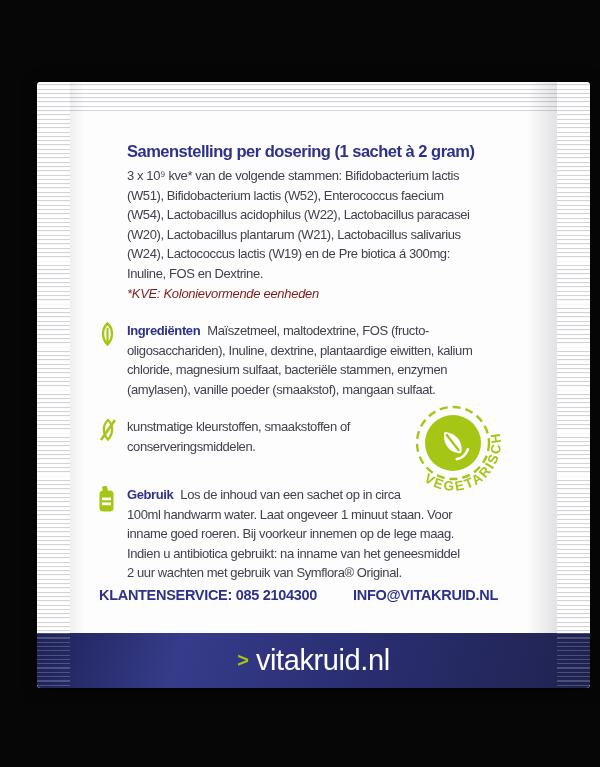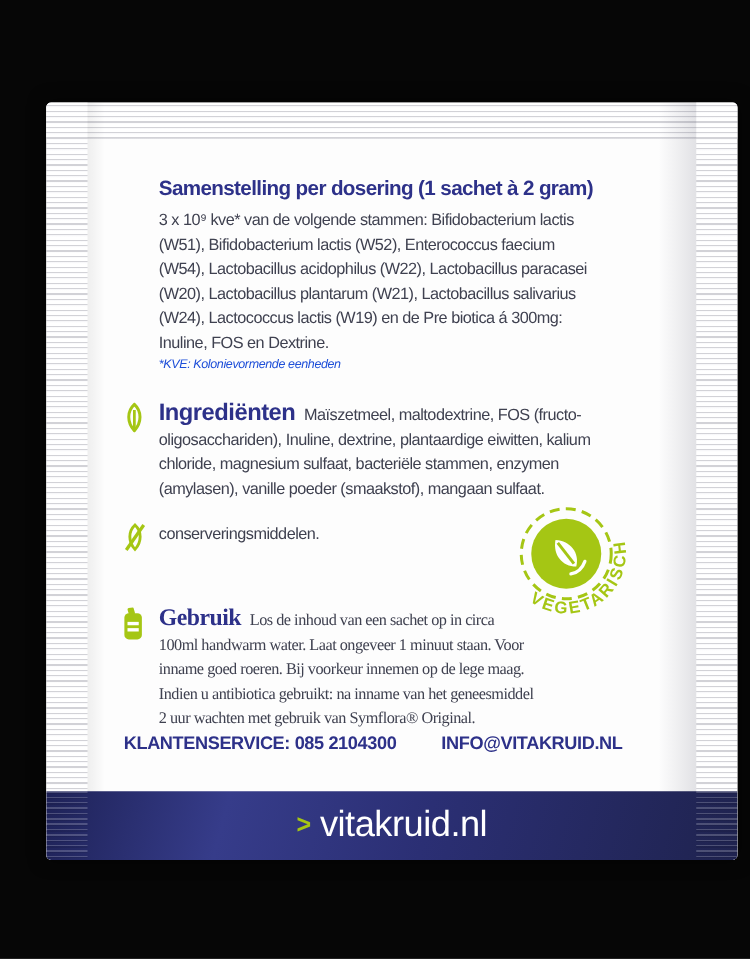--- a/index.html
+++ b/index.html
@@ -42,29 +42,29 @@
 
   
   .content { position:absolute; left:90px; top:0; width:392px; color:#3f4150; }
   .line { font-size:13px; line-height:19.5px; letter-spacing:-0.4px; white-space:nowrap; }
   .title {
     position:absolute; top:60px; left:0;
     font-size:16.5px; font-weight:bold; color:#2d3189; letter-spacing:-0.5px;
     white-space:nowrap;
   }
   .comp { position:absolute; top:84px; left:0; }
-  .kve  { position:absolute; top:204px; left:0; font-style:italic; font-size:10px;
-          letter-spacing:-0.3px; color:#1d4ed8; }
+  .kve  { position:absolute; top:204px; left:0; font-style:italic; font-size:13px;
+          letter-spacing:-0.3px; color:#7f1d1d; }
 
   .section { position:absolute; left:0; }
   .sec-ing     { top:239px; }
   .sec-geen    { top:335px; }
-  .sec-gebruik { top:403px;font-family:Liberation Serif, serif; }
+  .sec-gebruik { top:403px; }
   .section .icon { position:absolute; left:-29px; top:1px; width:22px; height:26px; }
-  .section b.hd { color:#2d3189; font-size:19px; font-weight:bold; letter-spacing:-0.4px;
+  .section b.hd { color:#2d3189; font-size:13px; font-weight:bold; letter-spacing:-0.4px;
                   margin-right:7px; }
 
   .contact {
     position:absolute; top:505px; left:-57px; width:457px;
     display:flex; justify-content:center; gap:36px;
     font-weight:bold; font-size:14.5px; letter-spacing:-0.3px; color:#2d3189;
     white-space:nowrap;
   }
 
   
@@ -130,20 +130,21 @@
         <div class="line">(amylasen), vanille poeder (smaakstof), mangaan sulfaat.</div>
       </div>
 
       <div class="section sec-geen">
         <span class="icon">
           <svg width="20" height="24" viewBox="0 0 20 24">
             <path d="M10 2 C4.5 7 4.5 15.5 10 21.5 C15.5 15.5 15.5 7 10 2 Z" fill="none" stroke="#a5c614" stroke-width="2.3"></path>
             <path d="M3 22 L17 2" stroke="#a5c614" stroke-width="2.6"></path>
           </svg>
         </span>
+        <div class="line">kunstmatige kleurstoffen, smaakstoffen of</div>
         <div class="line">conserveringsmiddelen.</div>
       </div>
 
       <div class="section sec-gebruik">
         <span class="icon">
           <svg width="17" height="26" viewBox="0 0 17 26">
             <rect x="4.5" y="0" width="5" height="6" rx="1.2" fill="#a5c614" transform="rotate(-16 7 3)"></rect>
             <rect x="1.5" y="4.5" width="14" height="21" rx="3.6" fill="#a5c614"></rect>
             <rect x="4" y="11.5" width="9" height="2.7" fill="#ffffff"></rect>
             <rect x="4" y="16.5" width="9" height="2.7" fill="#ffffff"></rect>

